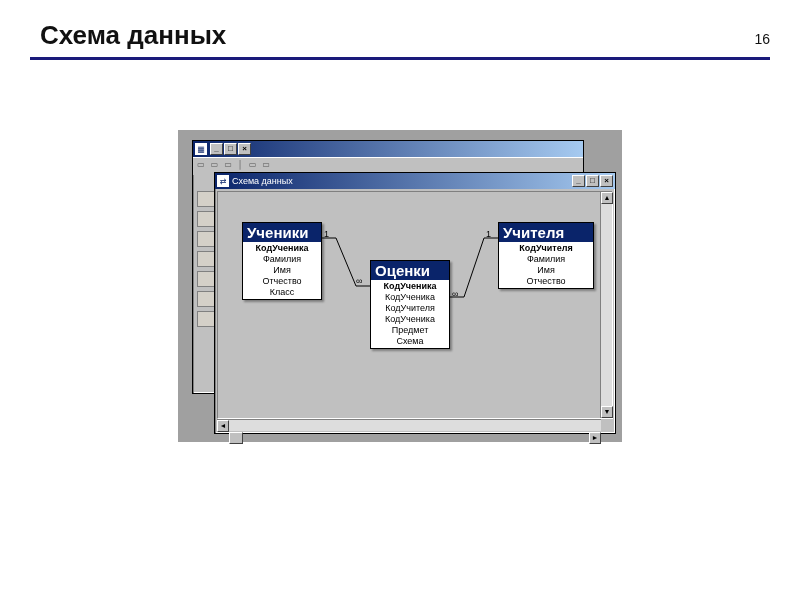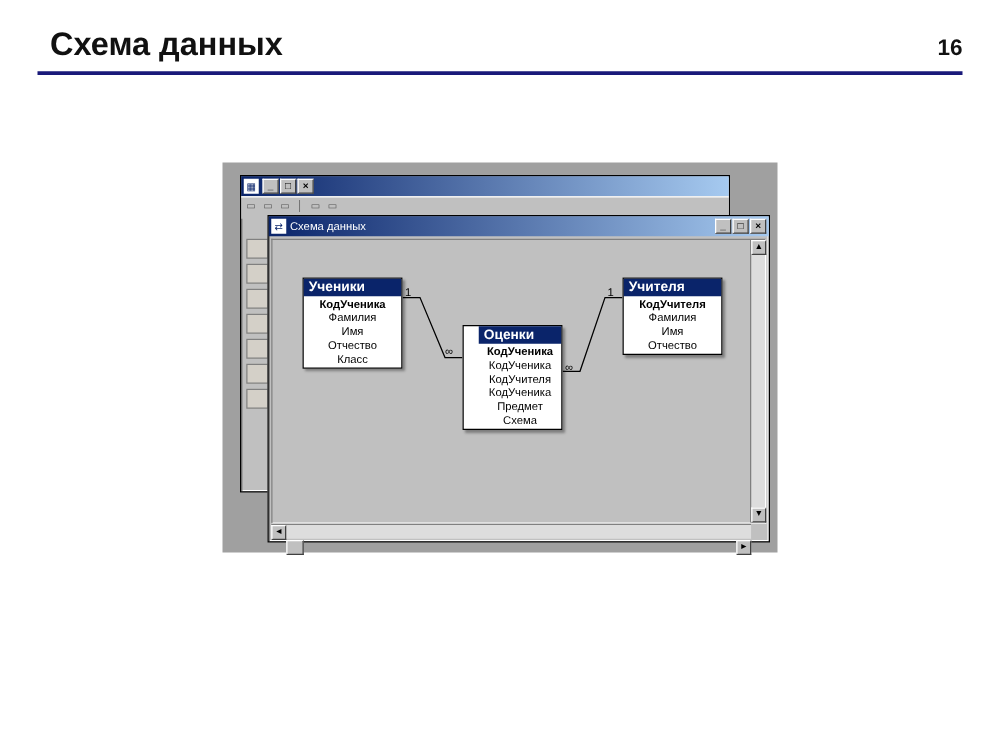--- a/index.html
+++ b/index.html
@@ -22,22 +22,22 @@
     margin-bottom: 10px;
   }
   .title {
     font-size: 26px;
     font-weight: bold;
     color: #111;
     flex: 1;
     padding-left: 10px;
   }
   .pagenum {
-    font-size: 18px;
-    font-weight: bold;
+    font-size: 14px;
+    font-weight: normal;
     color: #111;
   }
   .canvas-wrap {
     position: relative;
     margin: 70px auto 0 auto;
     width: 444px;
     height: 312px;
     background: #a0a0a0;
   }
   
@@ -186,37 +186,37 @@
     border: 1px solid #000;
     box-shadow: 2px 2px 2px rgba(0,0,0,0.35);
     font-size: 9px;
     min-width: 74px;
   }
   .tbl .thead {
     background: #0a246a;
     color: #fff;
     padding: 1px 4px;
     font-weight: bold;
-    font-size: 11px;
+    font-size: 15px;
     white-space: nowrap;
   }
   .tbl .tbody {
     padding: 1px 0;
   }
   .tbl .field {
     padding: 0 4px;
     line-height: 11px;
     white-space: nowrap;
     text-align: center;
   }
   .tbl .field.pk { font-weight: bold; }
 
   .tbl-students { left: 24px; top: 30px; width: 80px; }
-  .tbl-grades   { left: 152px; top: 68px; width: 80px; padding-left: 12px; }
-  .tbl-teachers { left: 280px; top: 30px; width: 80px; }
+  .tbl-grades   { left: 152px; top: 68px; width: 80px; }
+  .tbl-teachers { left: 280px; top: 30px; width: 96px; }
 
   
   .rel {
     position: absolute;
     stroke: #000;
     stroke-width: 1;
     fill: none;
     pointer-events: none;
   }
   .rel-label {

